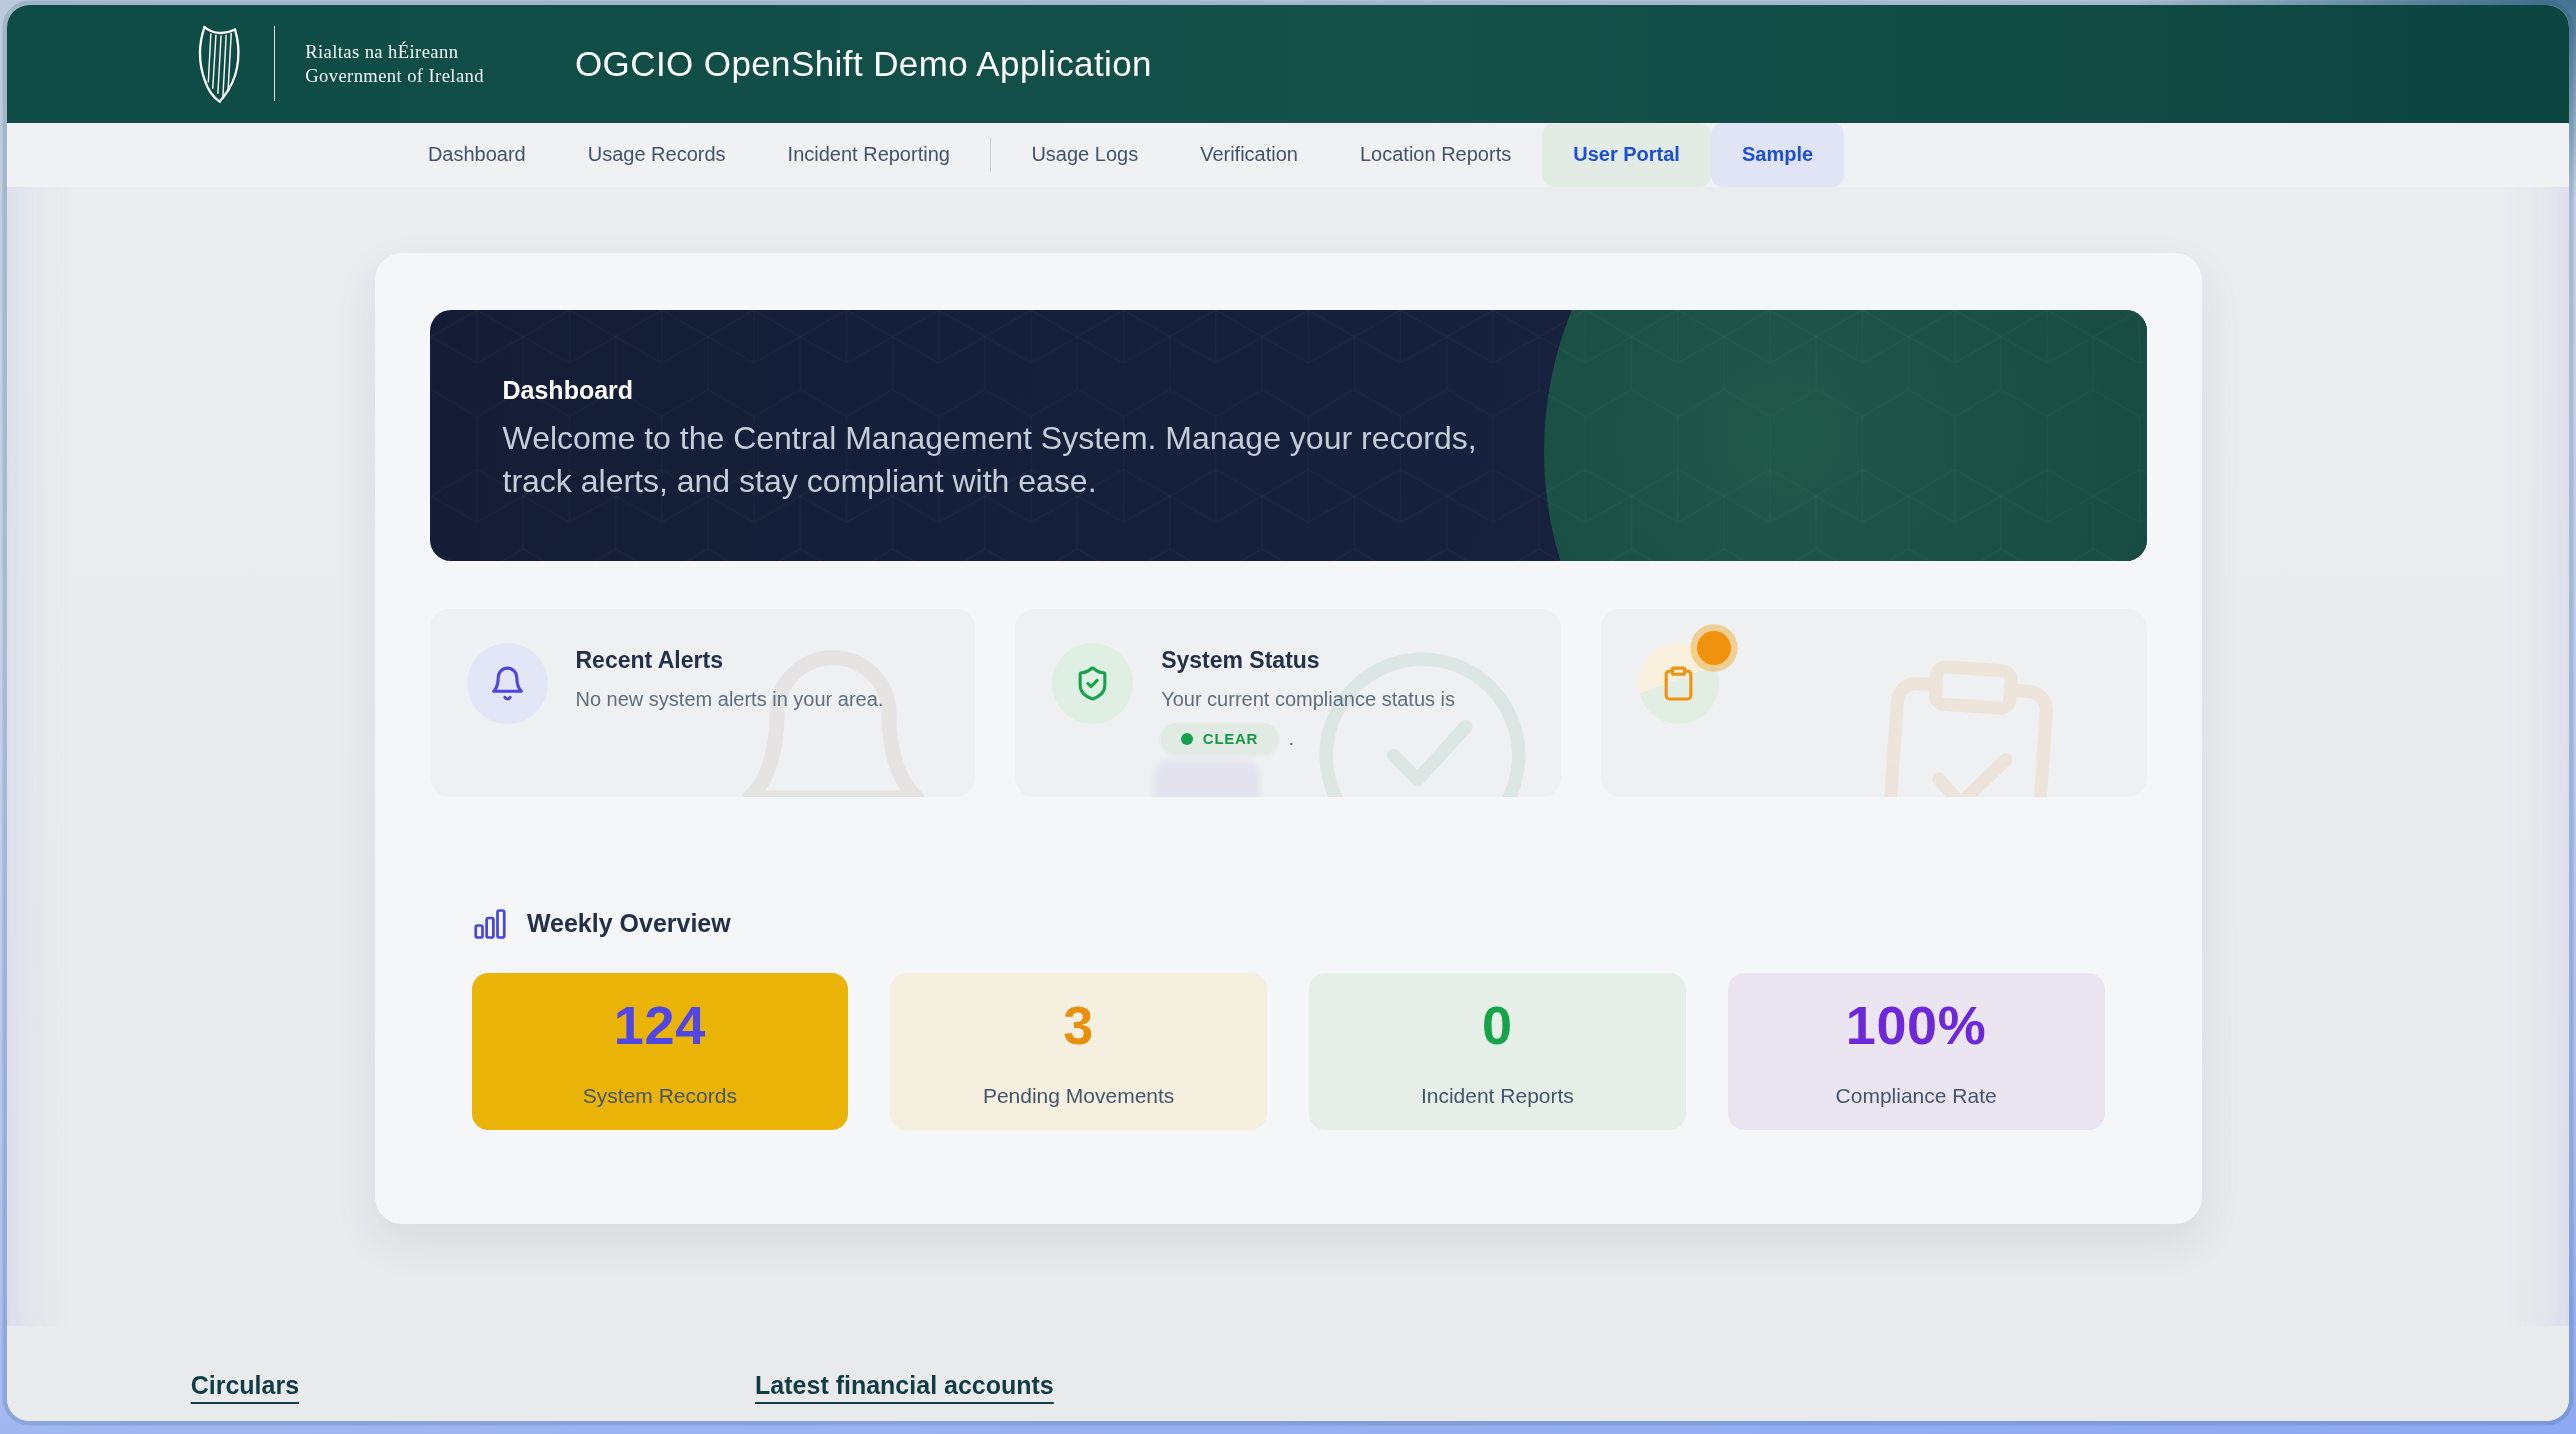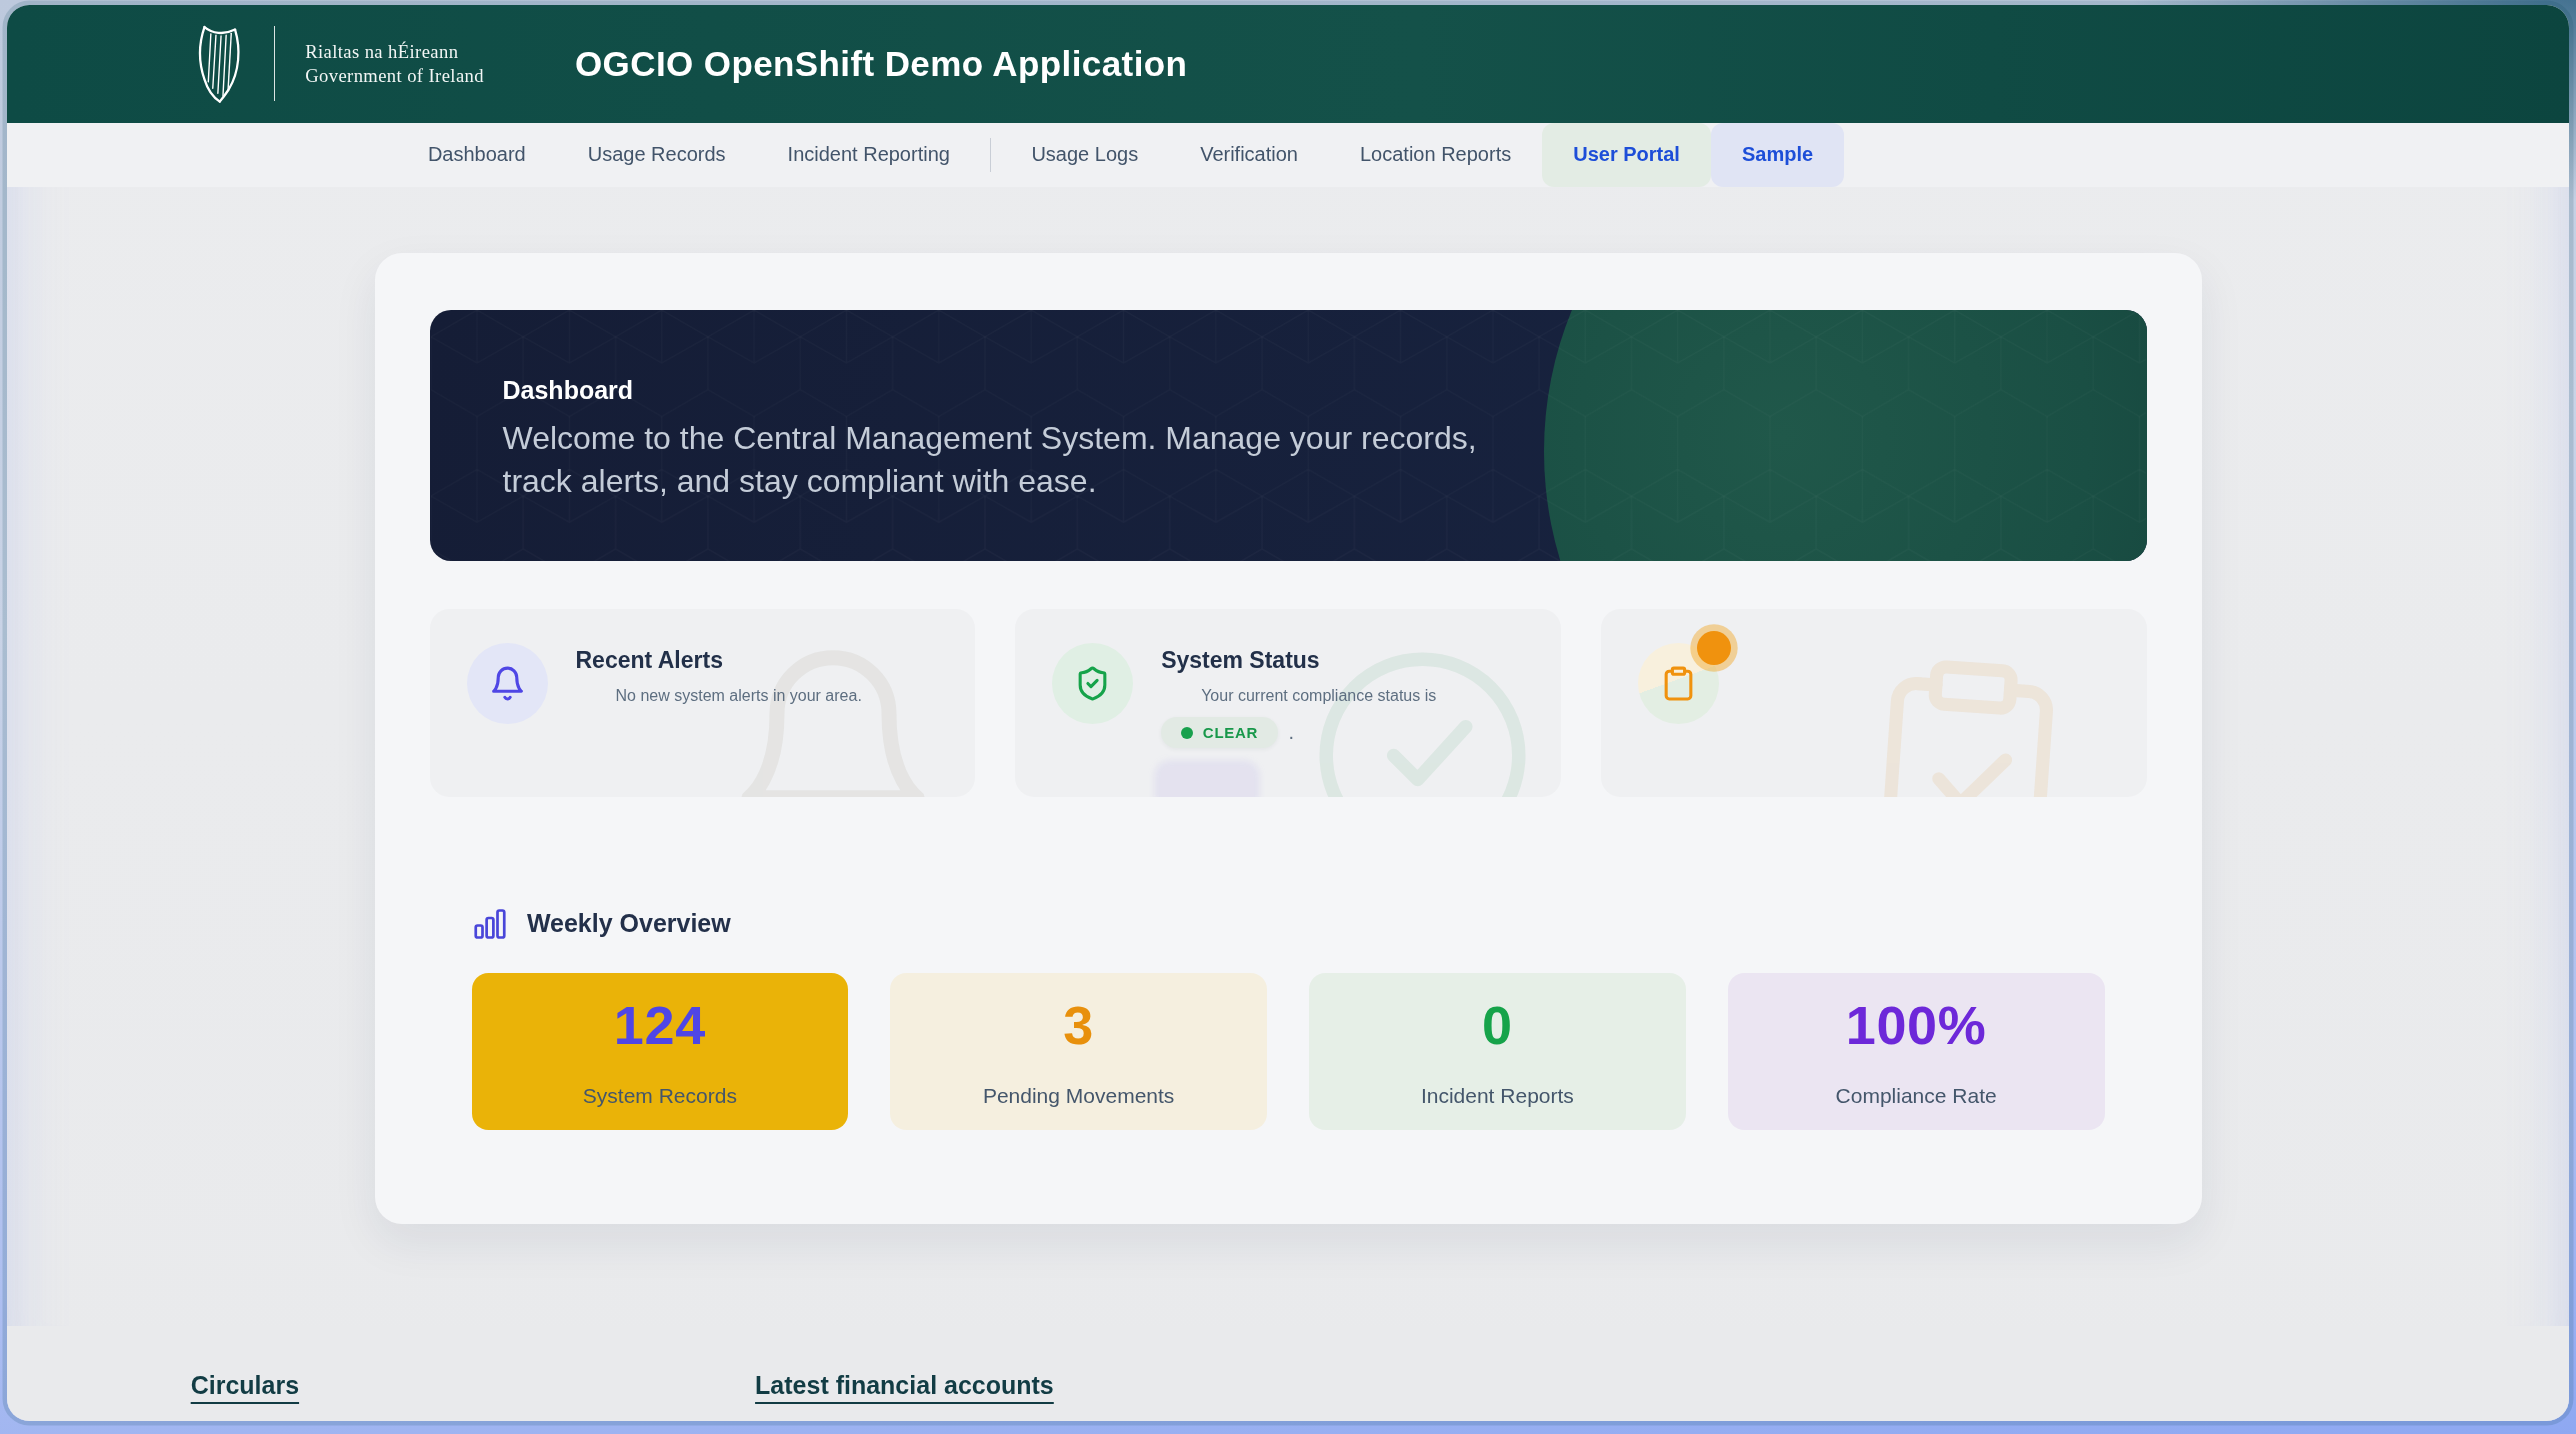--- a/index.html
+++ b/index.html
@@ -30,21 +30,21 @@
     display:flex; align-items:center; padding:0 186px;
   }
   .logo-area { display:flex; align-items:center; gap:30px; }
   .harp-svg { width:51px; height:82px; display:block; }
   .logo-divider { width:1.5px; height:75px; background:rgba(255,255,255,.85); }
   .gov-text {
     font-family:"Liberation Serif", serif;
     font-size:18.6px; line-height:1.28; color:#f2f6f5; letter-spacing:0.4px;
   }
   .app-title {
-    margin-left:91px; font-size:35px; font-weight:700; color:#ffffff; letter-spacing:0.4px;
+    margin-left:91px; font-size:35px; font-weight:400; color:#ffffff; letter-spacing:0.4px;
   }
 
   
   .nav { height:64px; background:#f0f1f3; flex:none; display:flex; justify-content:center; }
   .nav-inner { width:1827px; display:flex; align-items:stretch; padding-left:22.4px; }
   .nav-item {
     display:flex; align-items:center; padding:0 31px;
     font-size:20px; color:#42546a; cursor:pointer; white-space:nowrap;
   }
   .nav-item.pill { font-weight:700; color:#1d4ed8; border-radius:12px; }
@@ -89,21 +89,21 @@
   }
   .badge-indigo { background:#e3e6f7; }
   .badge-green  { background:#e0efe4; }
   .badge-tasks  { background:linear-gradient(160deg,#f8f0dd 46%, #e3eee3 46%); }
   .badge svg { width:37px; height:37px; }
   .notif-dot {
     position:absolute; top:-12px; right:-12px; width:34px; height:34px;
     border-radius:50%; background:#f0920e; box-shadow:0 0 0 6.7px rgba(242,166,38,.45);
   }
   .info-title { font-size:23px; font-weight:700; color:#223049; margin:4.5px 0 10.4px; }
-  .info-body { font-size:16px; color:#5d6e80; line-height:1.5;margin-left:40px; }
+  .info-body { font-size:20px; color:#5d6e80; line-height:1.5; }
   .info-body b { color:#25324a; font-weight:700; }
   .status-line { margin-top:9px; display:flex; align-items:center; }
   .status-pill {
     display:inline-flex; align-items:center; gap:9.7px;
     background:#e2eae4; border-radius:745px; padding:6.7px 20px;
     box-shadow:0 1.5px 4.5px rgba(40,60,50,.06);
   }
   .status-dot { width:12px; height:12px; border-radius:50%; background:#18a14d; }
   .status-text { font-size:15px; font-weight:800; color:#18984a; letter-spacing:0.7px; }
   .status-period { font-size:20px; color:#5d6e80; margin-left:10.4px; }

